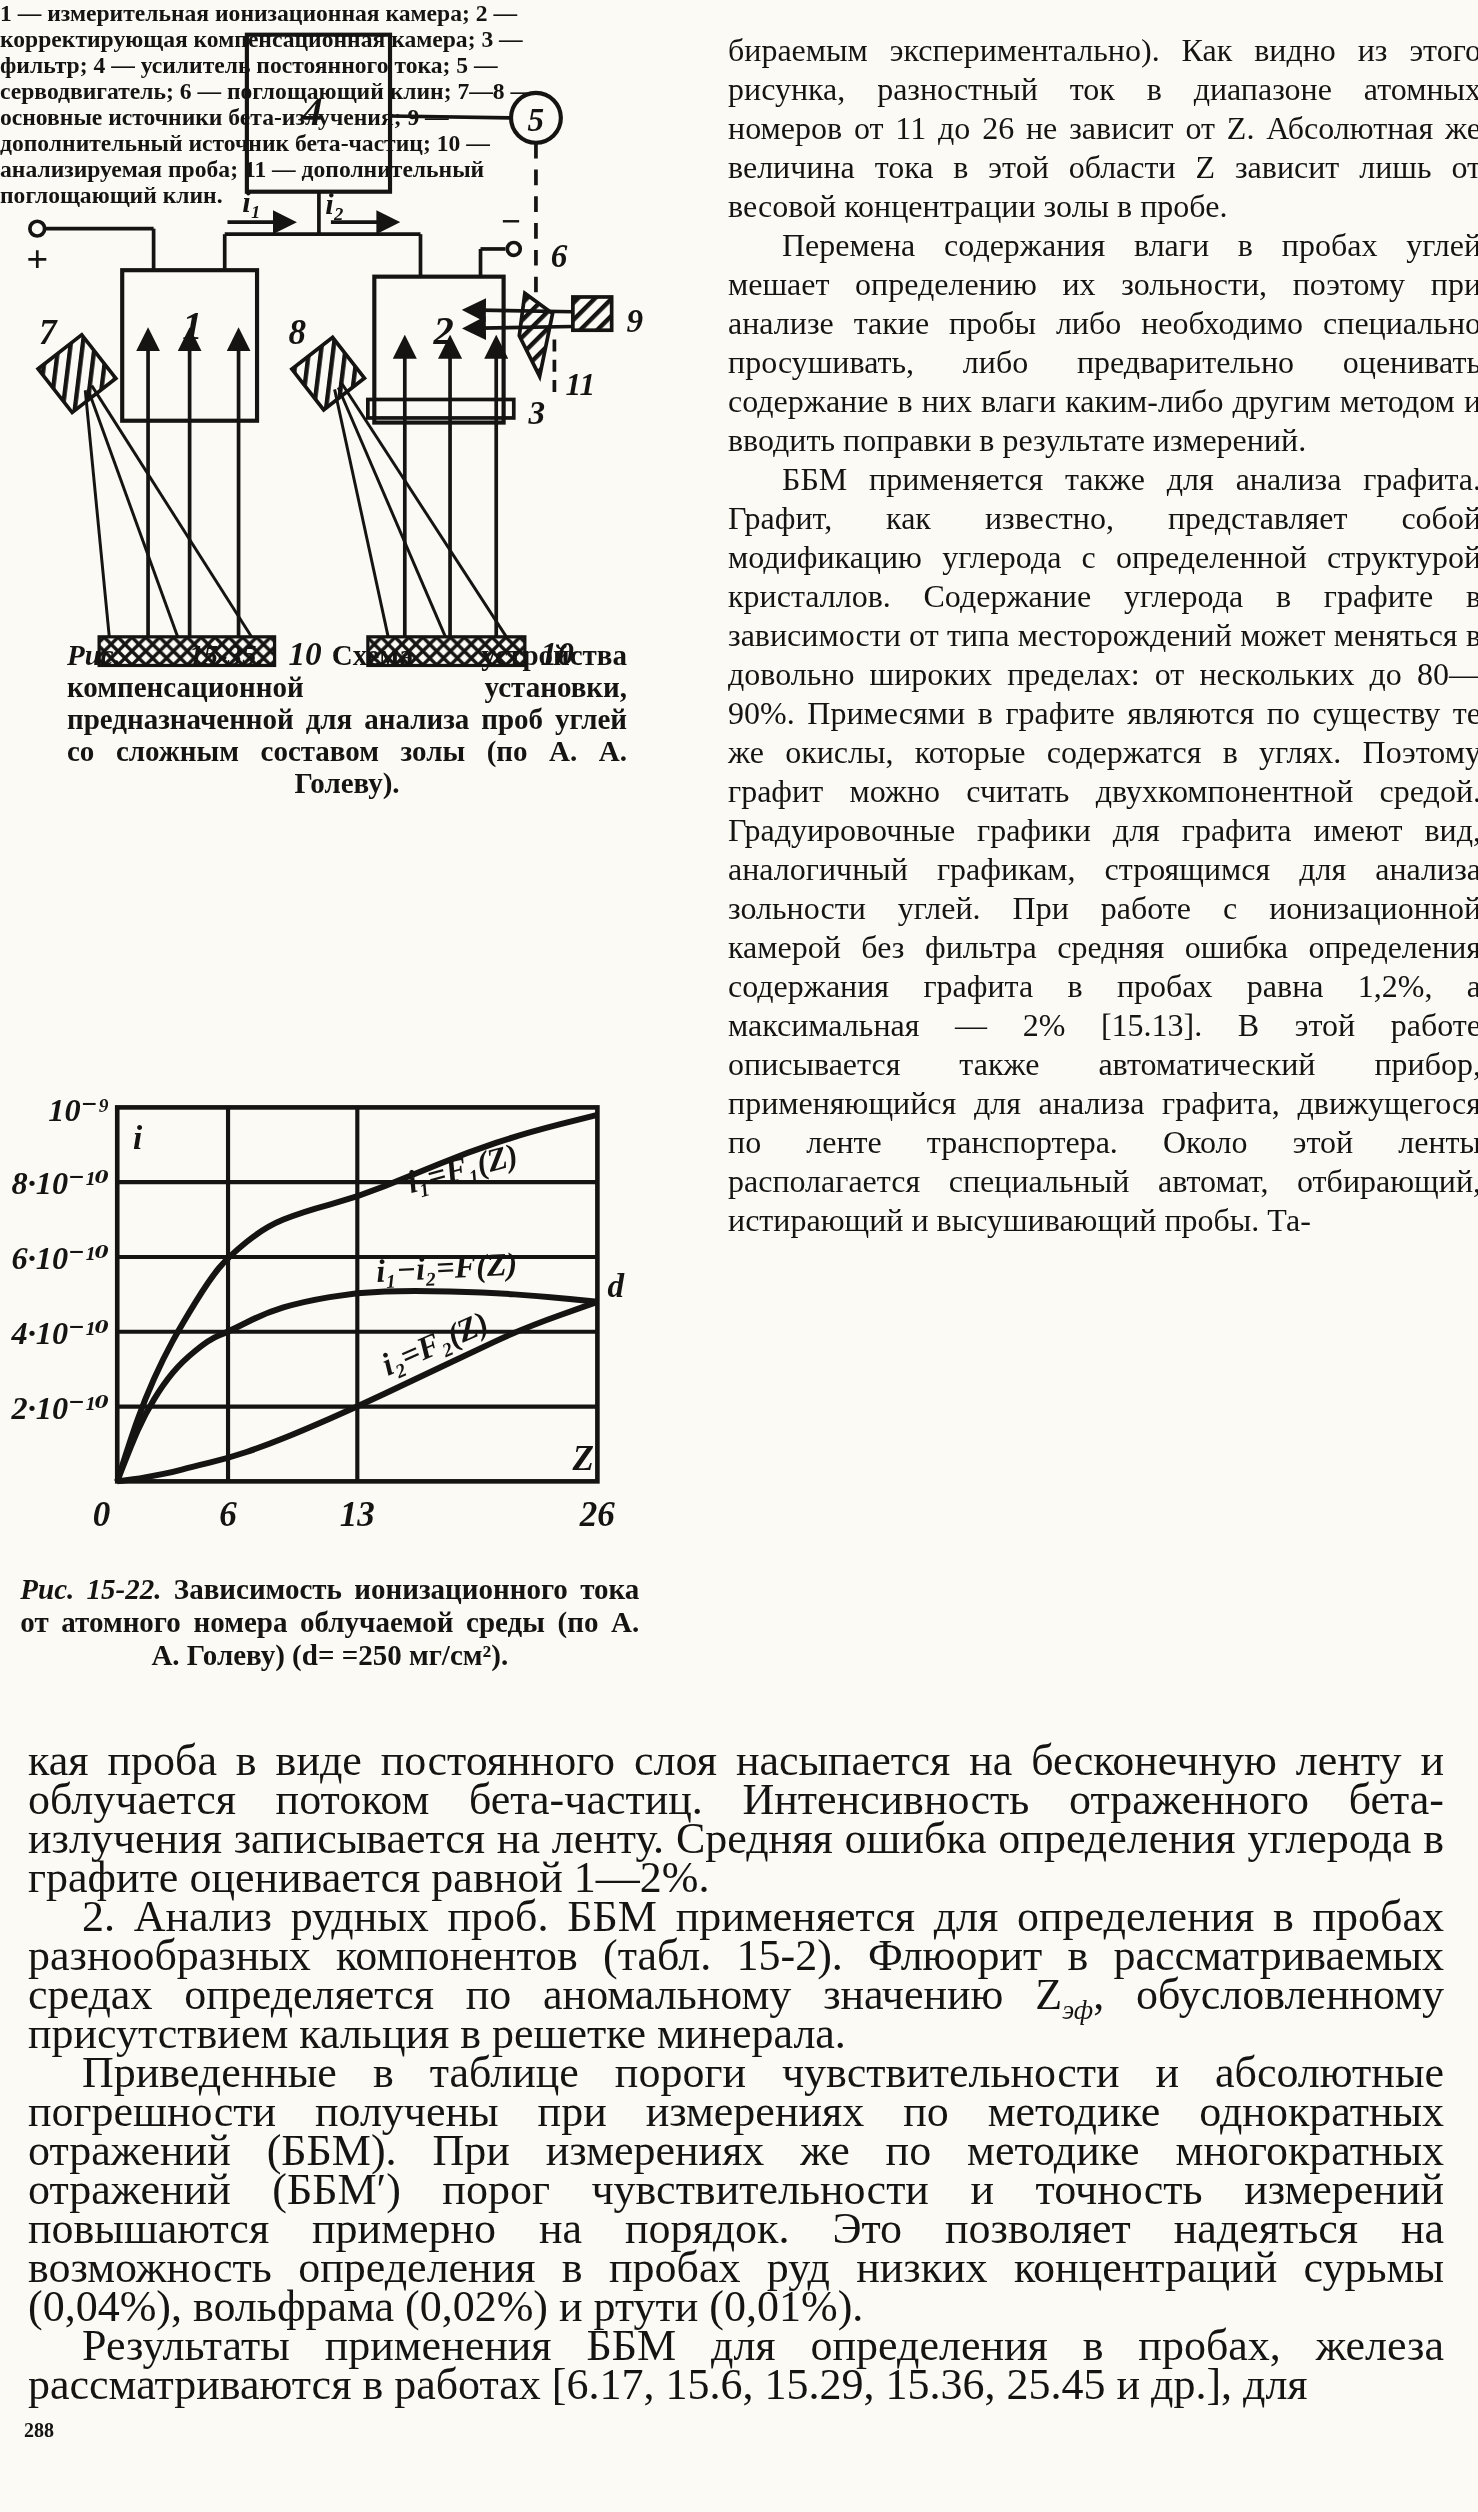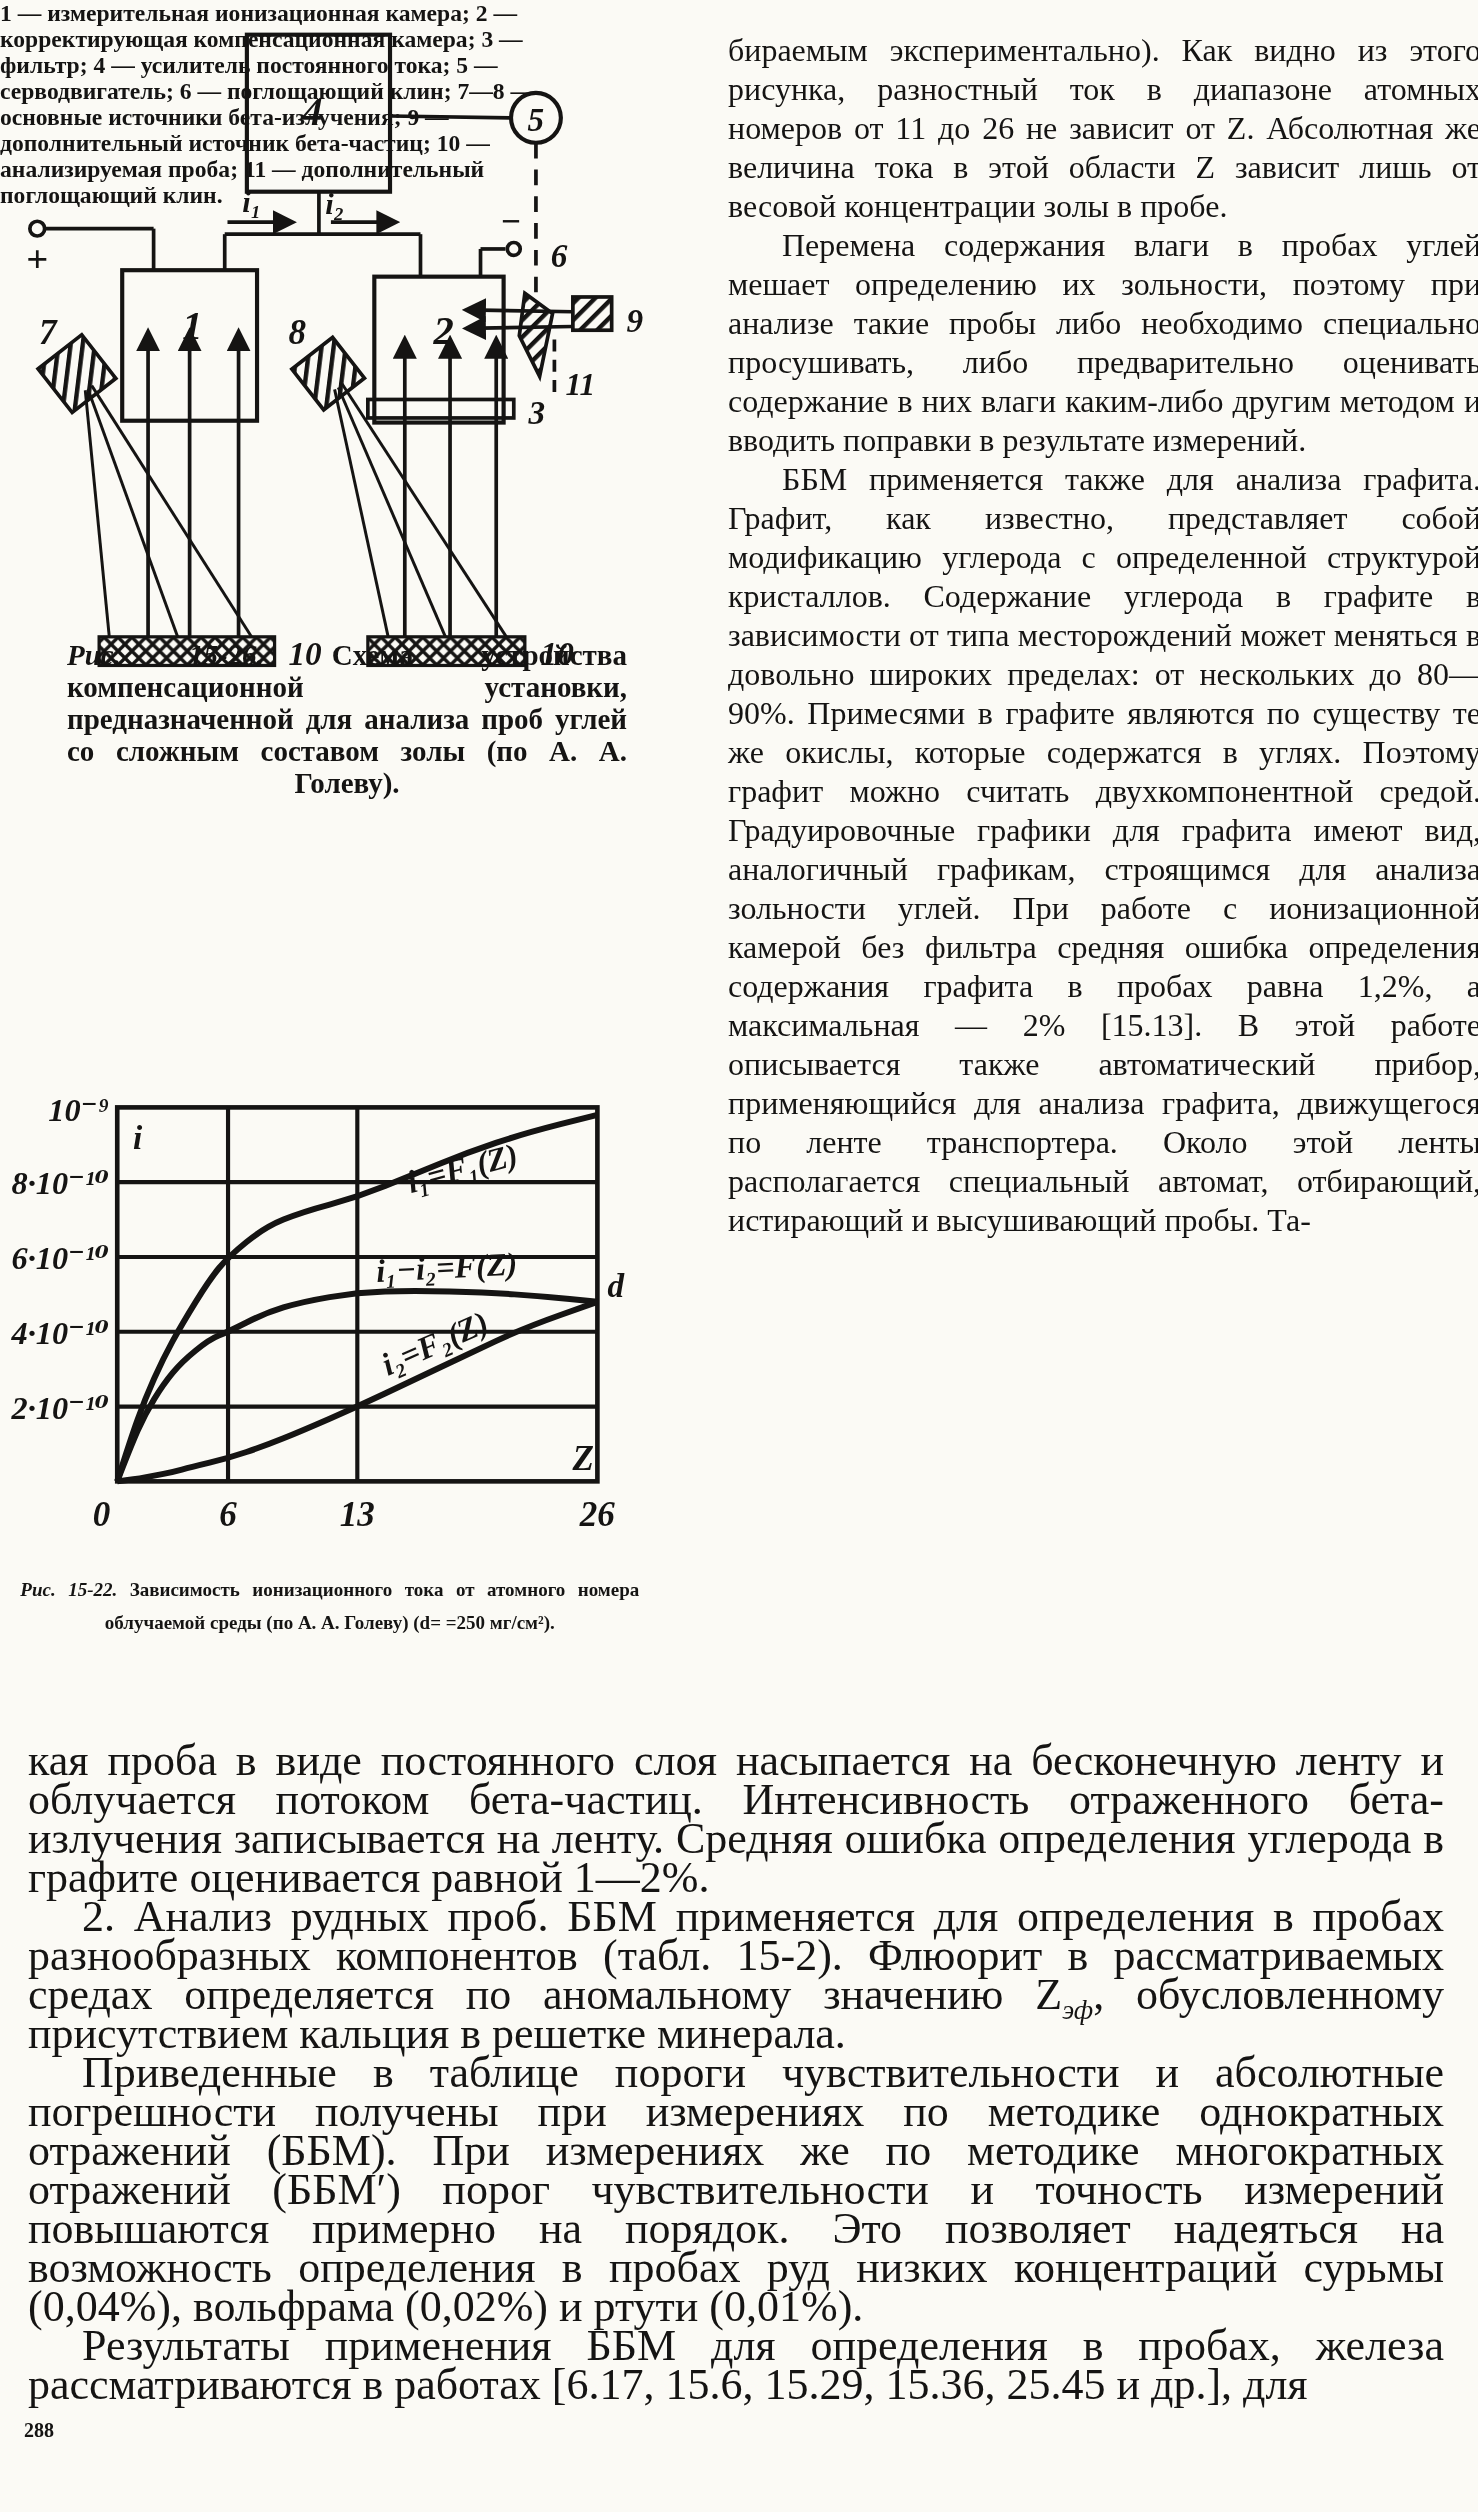--- a/index.html
+++ b/index.html
@@ -11,21 +11,21 @@
   }
   .rc{position:absolute;left:688px;top:31px;width:753px;font-size:32px;line-height:39px;text-align:justify;margin-left:40px;}
   .rc p{margin:0;}
   .rc p.ind{text-indent:54px;}
   .bb{position:absolute;left:28px;top:1741px;width:1416px;font-size:44px;line-height:39px;text-align:justify;}
   .bb p{margin:0;}
   .bb p.ind{text-indent:54px;}
   .cap{position:absolute;font-weight:bold;text-align:justify;text-align-last:center;}
   #cap1{left:67px;top:639px;width:560px;font-size:29px;line-height:32px;}
   #legend{left:44px;top:817px;width:599px;font-size:23.6px;line-height:26px;font-weight:bold;}
-  #cap2{left:20.3px;top:1573px;width:619px;font-size:19px;line-height:33px;}
+  #cap2{left:20.3px;top:1573px;width:619px;font-size:29px;line-height:33px;}
   .figlab{font-style:italic;}
   .boldlead{font-weight:normal;}
   .sub{vertical-align:sub;font-size:0.62em;line-height:0;font-style:italic;}
   .pagenum{position:absolute;left:24px;top:2419px;font-size:20px;font-weight:bold;}
   svg{position:absolute;}
   #diagram{left:0px;top:7.4px;}
   #graph{left:9.2px;top:1064px;}
   svg text{font-family:"Liberation Serif","DejaVu Serif",serif;fill:#151413;}
   .it{font-style:italic;font-weight:bold;}
 </style>
@@ -120,21 +120,21 @@
     <line x1="487" y1="682" x2="487" y2="360" stroke="#151413" stroke-width="4" marker-end="url(#arr)"></line>
     <line x1="537" y1="682" x2="537" y2="360" stroke="#151413" stroke-width="4" marker-end="url(#arr)"></line>
 
     <rect x="107" y="682" width="190" height="31" fill="url(#cross)" stroke="#151413" stroke-width="3.5"></rect>
     <text x="312" y="712" font-size="36" class="it">10</text>
     <rect x="398" y="682" width="170" height="31" fill="url(#cross)" stroke="#151413" stroke-width="3.5"></rect>
     <text x="585" y="712" font-size="36" class="it">10</text>
   </svg>
 
   <div id="cap1" class="cap">
-    <span class="figlab">Рис. 15-26.</span><span> Схема устройства компенсационной установки, предназначенной для анализа проб углей со сложным составом золы (по А. А. Голеву).</span>
+    <span class="figlab">Рис. 15-35.</span><span> Схема устройства компенсационной установки, предназначенной для анализа проб углей со сложным составом золы (по А. А. Голеву).</span>
   </div>
 
   <div id="legend">1 — измерительная ионизационная камера; 2 — корректирующая компенсационная камера; 3 — фильтр; 4 — усилитель постоянного тока; 5 — серводвигатель; 6 — поглощающий клин; 7—8 — основные источники бета-излучения; 9 — дополнительный источник бета-частиц; 10 — анализируемая проба; 11 — дополнительный поглощающий клин.</div>
 
   <svg id="graph" width="656" height="506" viewBox="0 0 710 548">
 
     <rect x="117" y="47" width="520" height="405" fill="none" stroke="#151413" stroke-width="5"></rect>
     <line x1="117" y1="128" x2="637" y2="128" stroke="#151413" stroke-width="4.5"></line>
     <line x1="117" y1="209" x2="637" y2="209" stroke="#151413" stroke-width="4.5"></line>
     <line x1="117" y1="290" x2="637" y2="290" stroke="#151413" stroke-width="4.5"></line>

